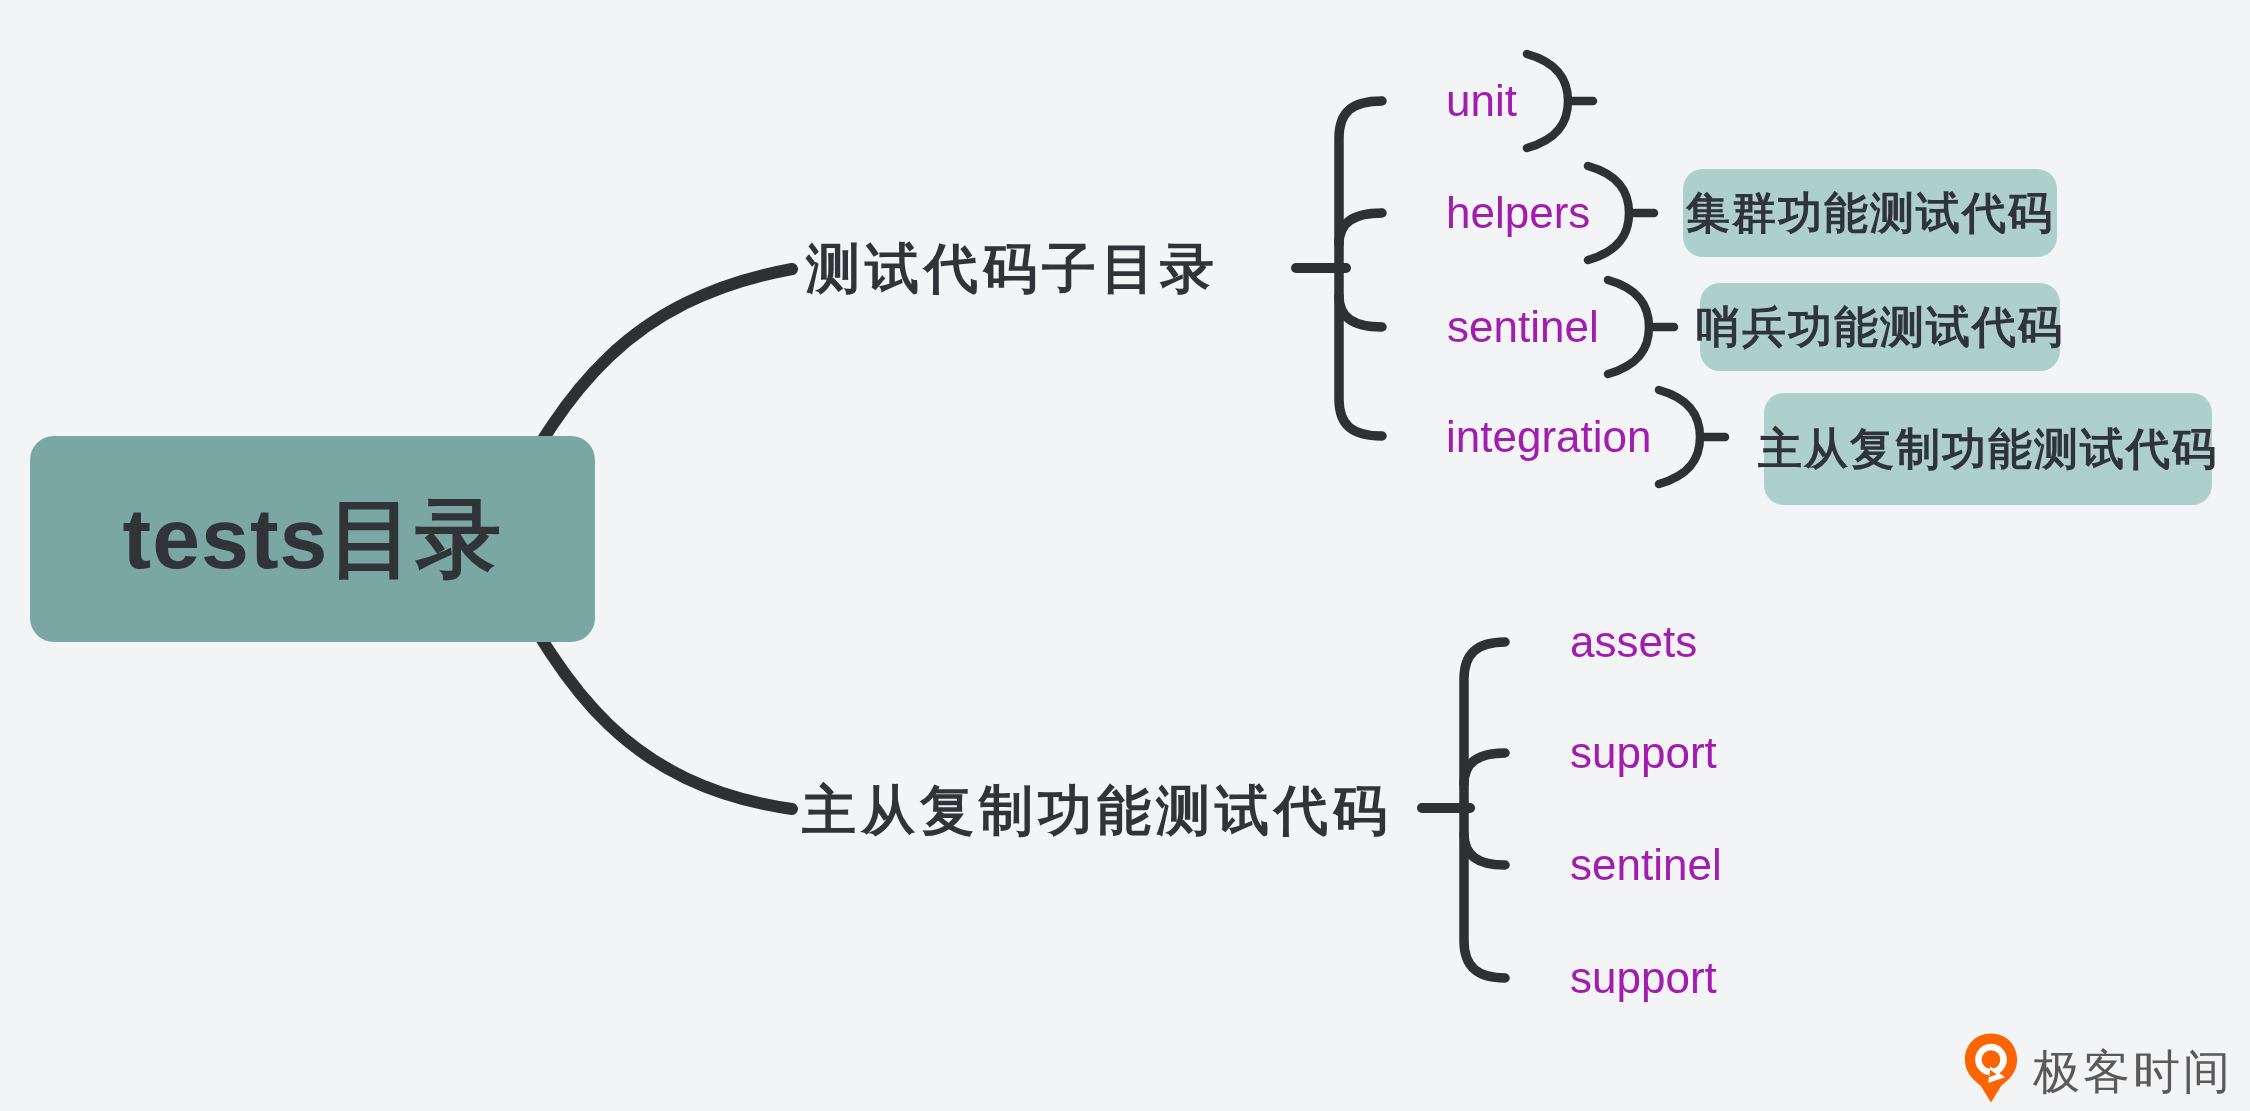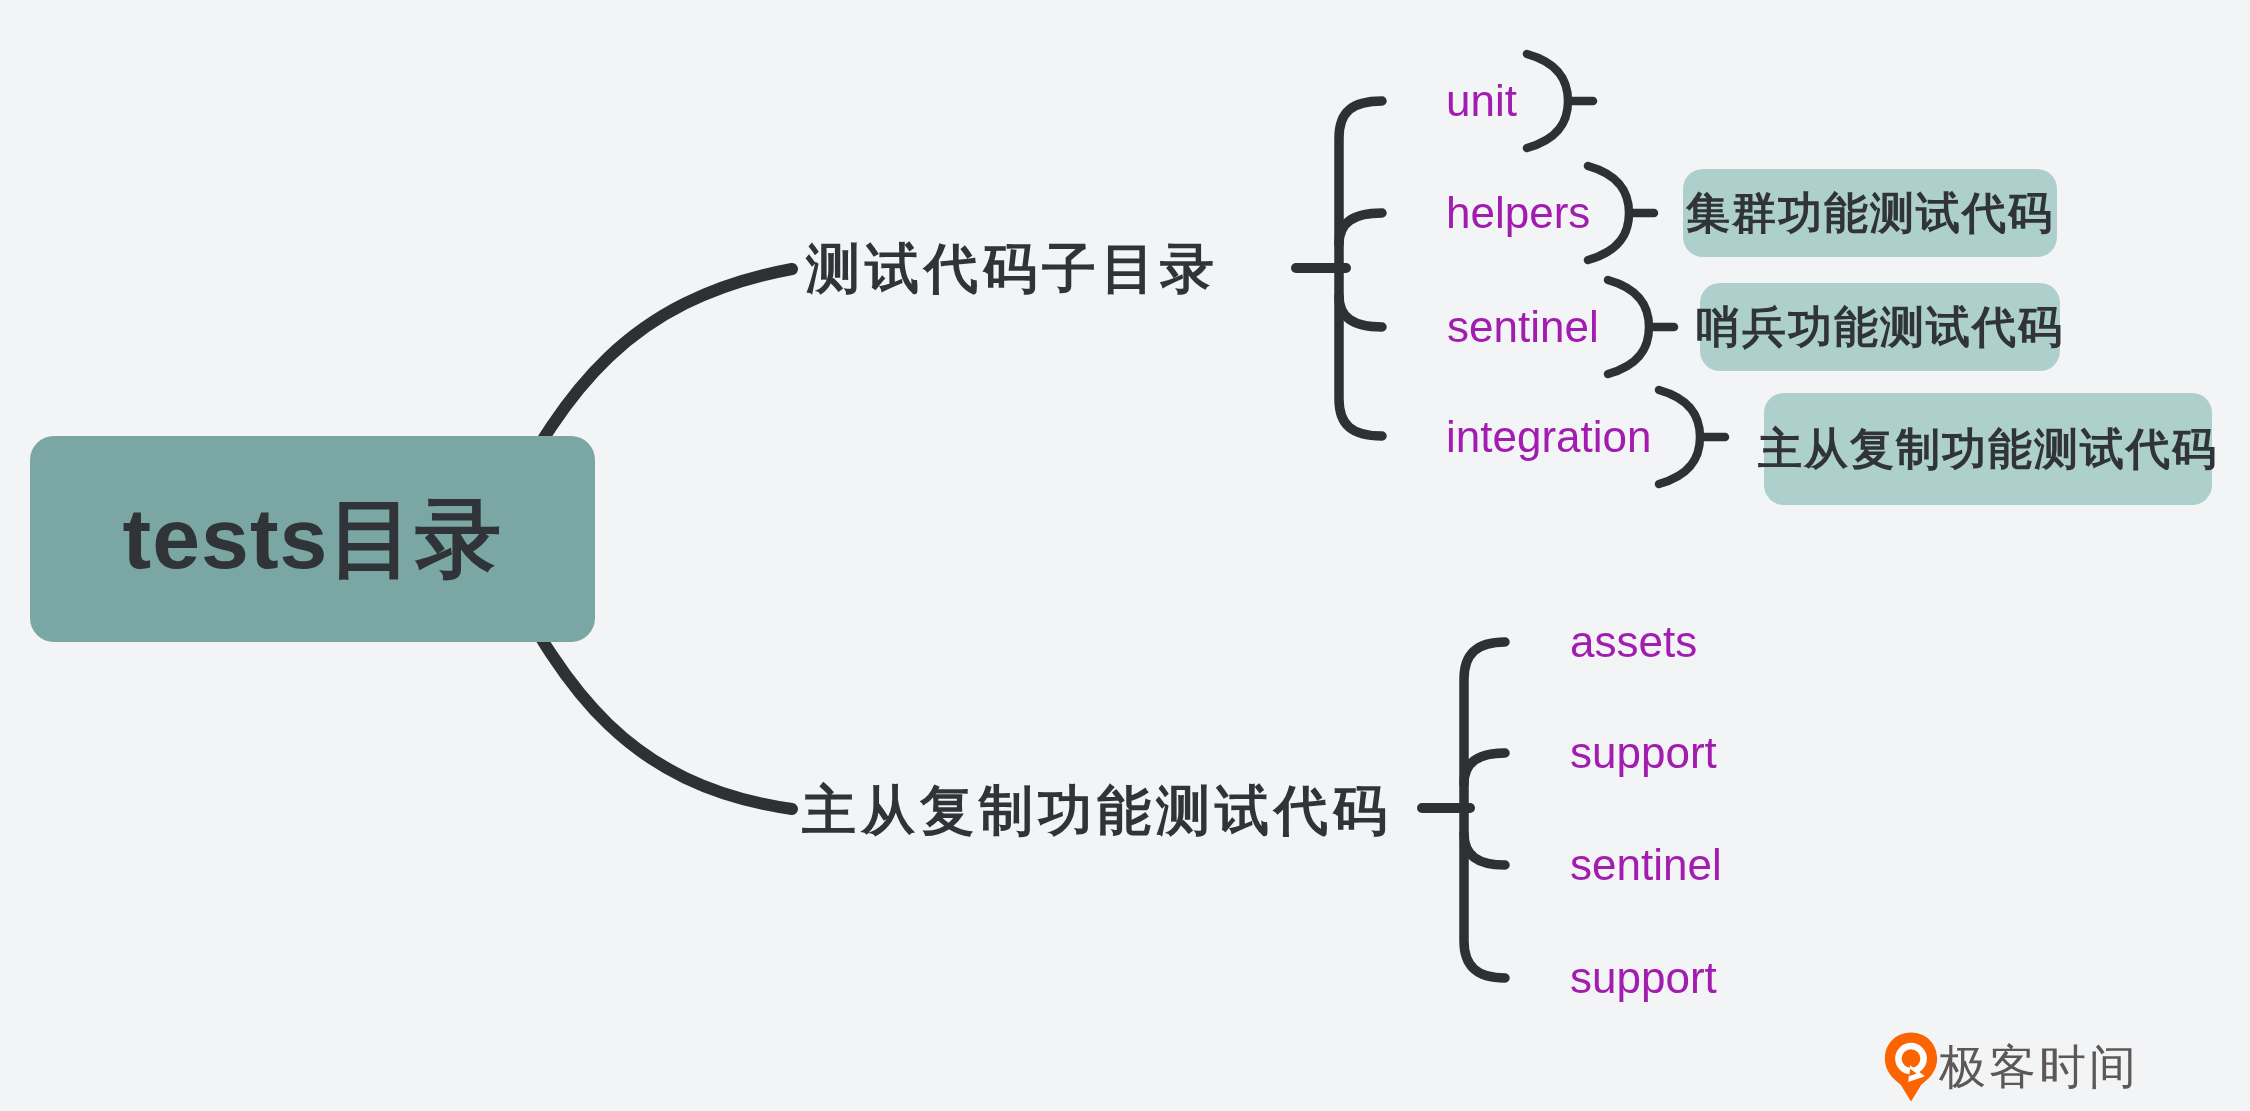--- a/index.html
+++ b/index.html
@@ -48,22 +48,22 @@
     display:flex;align-items:center;justify-content:center;
     font-size:44px;font-weight:bold;letter-spacing:2px;
     white-space:nowrap;
   }
   .n1{left:1622px;top:58px;width:298px;height:88px;}
   .n2{left:1683px;top:169px;width:374px;height:88px;}
   .n3{left:1700px;top:283px;width:360px;height:88px;}
   .n4{left:1764px;top:393px;width:448px;height:112px;}
 
   .watermark{
-    left:1883px;top:1030px;height:74px;
-    display:flex;align-items:center;
+    left:1963px;top:1030px;height:74px;
+    display:flex;align-items:flex-end;gap:14px;
   }
   .watermark .wm-text{
     font-size:47px;font-weight:500;color:#5c5858;letter-spacing:3px;
     white-space:nowrap;
   }
 </style>
 </head>
 <body>
 
 <div id="canvas">

